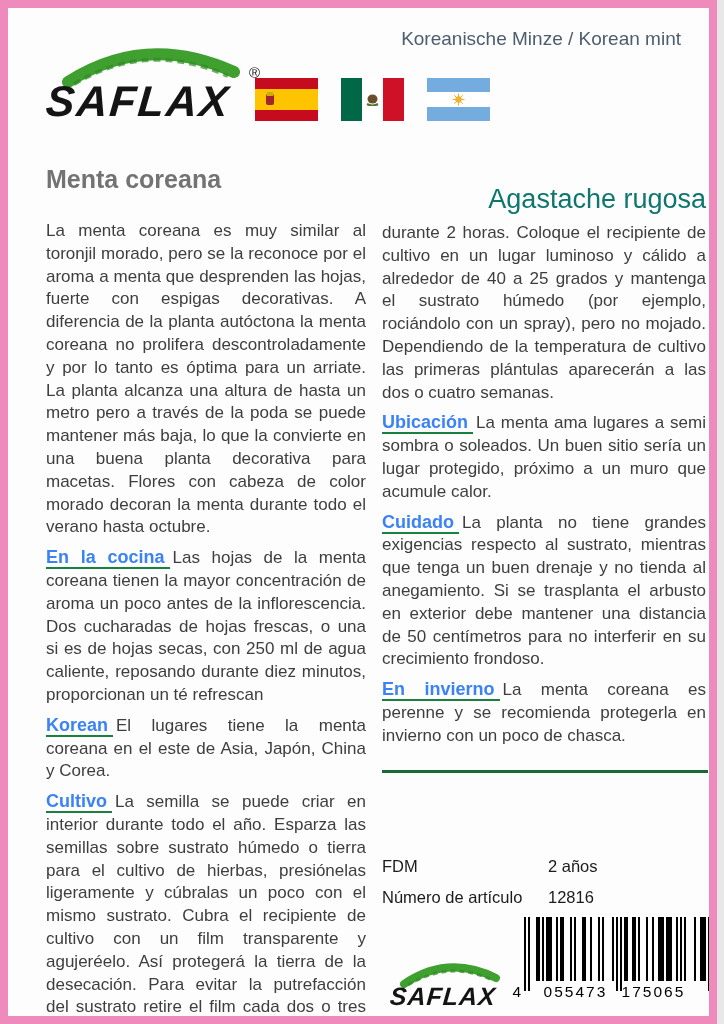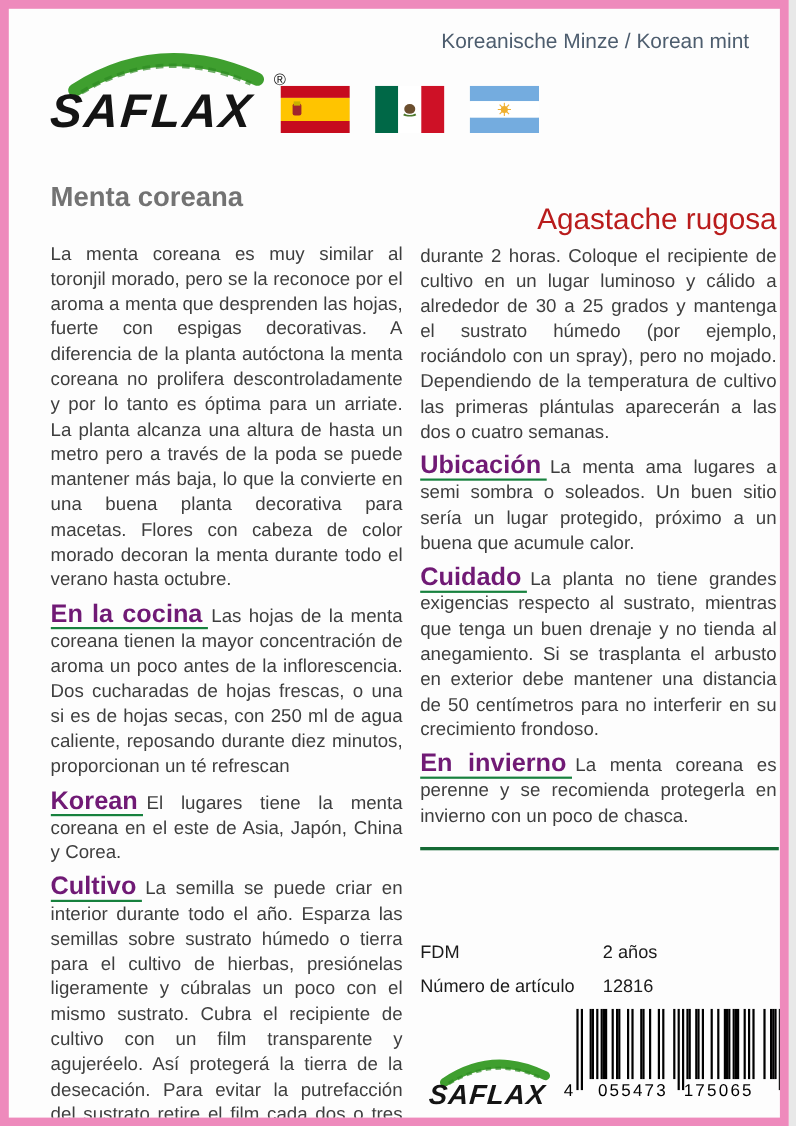--- a/index.html
+++ b/index.html
@@ -29,28 +29,28 @@
   .f-mx .v1{width:33.4%;background:#006847;} .f-mx .v2{width:33.2%;background:#ffffff;} .f-mx .v3{width:33.4%;background:#ce1126;}
   .f-ar{ display:flex; flex-direction:column; }
   .f-ar .s1{height:33.4%;background:#74acdf;} .f-ar .s2{height:33.2%;background:#ffffff;} .f-ar .s3{height:33.4%;background:#74acdf;}
   
   .col-left{ position:absolute; left:38px; top:152px; width:320px; height:860px; overflow:hidden; }
   .col-right{ position:absolute; left:374px; top:152px; width:324px; }
   .title-es{
     font-size:25px; font-weight:700; color:#737373; margin:4px 0 26px; line-height:30px;
   }
   .title-latin{
-    font-size:27px; font-weight:400; color:#b91c1c; text-align:right; margin:24px 0 8px; line-height:30px;
+    font-size:27px; font-weight:400; color:#0f766e; text-align:right; margin:24px 0 8px; line-height:30px;
   }
   p.body{
     font-size:17px; line-height:22.8px; text-align:justify; margin:0 0 7px;
     color:#3e3e3e; hyphens:auto; -webkit-hyphens:auto;
   }
   .sec-head{
-    color:#701a75; font-weight:700; font-size:23px;
+    color:#3b82f6; font-weight:700; font-size:18px;
     border-bottom:2.5px solid #17813e; padding-right:5px; margin-right:3px;
   }
   
   .footer{ position:absolute; left:374px; top:762px; width:326px; }
   .footer-rule{ height:3px; background:#156a35; }
   .info{ margin-top:78px; font-size:16.5px; color:#1b1b1b; }
   .info-row{ display:flex; line-height:31px; }
   .info-label{ width:166px; }
   .bottom-row{ display:flex; align-items:flex-end; margin-top:4px; }
   .logo-small{ position:relative; width:122px; margin-left:6px; }
@@ -115,22 +115,22 @@
   <div class="col-left" lang="es">
     <h1 class="title-es">Menta coreana</h1>
     <p class="body">La menta coreana es muy similar al toronjil morado, pero se la reconoce por el aroma a menta que desprenden las hojas, fuerte con espigas decorativas. A diferencia de la planta autóctona la menta coreana no prolifera descontroladamente y por lo tanto es óptima para un arriate. La planta alcanza una altura de hasta un metro pero a través de la poda se puede mantener más baja, lo que la convierte en una buena planta decorativa para macetas. Flores con cabeza de color morado decoran la menta durante todo el verano hasta octubre.</p>
     <p class="body"><span class="sec-head">En la cocina</span><span>Las hojas de la menta coreana tienen la mayor concentración de aroma un poco antes de la inflorescencia. Dos cucharadas de hojas frescas, o una si es de hojas secas, con 250 ml de agua caliente, reposando durante diez minutos, proporcionan un té refrescan</span></p>
     <p class="body"><span class="sec-head">Korean</span><span>El lugares tiene la menta coreana en el este de Asia, Japón, China y Corea.</span></p>
     <p class="body"><span class="sec-head">Cultivo</span><span>La semilla se puede criar en interior durante todo el año. Esparza las semillas sobre sustrato húmedo o tierra para el cultivo de hierbas, presiónelas ligeramente y cúbralas un poco con el mismo sustrato. Cubra el recipiente de cultivo con un film transparente y agujeréelo. Así protegerá la tierra de la desecación. Para evitar la putrefacción del sustrato retire el film cada dos o tres días</span></p>
   </div>
 
   <div class="col-right" lang="es">
     <h2 class="title-latin">Agastache rugosa</h2>
-    <p class="body">durante 2 horas. Coloque el recipiente de cultivo en un lugar luminoso y cálido a alrededor de 30 a 25 grados y mantenga el sustrato húmedo (por ejemplo, rociándolo con un spray), pero no mojado. Dependiendo de la temperatura de cultivo las primeras plántulas aparecerán a las dos o cuatro semanas.</p>
-    <p class="body"><span class="sec-head">Ubicación</span><span>La menta ama lugares a semi sombra o soleados. Un buen sitio sería un lugar protegido, próximo a un buena que acumule calor.</span></p>
+    <p class="body">durante 2 horas. Coloque el recipiente de cultivo en un lugar luminoso y cálido a alrededor de 40 a 25 grados y mantenga el sustrato húmedo (por ejemplo, rociándolo con un spray), pero no mojado. Dependiendo de la temperatura de cultivo las primeras plántulas aparecerán a las dos o cuatro semanas.</p>
+    <p class="body"><span class="sec-head">Ubicación</span><span>La menta ama lugares a semi sombra o soleados. Un buen sitio sería un lugar protegido, próximo a un muro que acumule calor.</span></p>
     <p class="body"><span class="sec-head">Cuidado</span><span>La planta no tiene grandes exigencias respecto al sustrato, mientras que tenga un buen drenaje y no tienda al anegamiento. Si se trasplanta el arbusto en exterior debe mantener una distancia de 50 centímetros para no interferir en su crecimiento frondoso.</span></p>
     <p class="body"><span class="sec-head">En invierno</span><span>La menta coreana es perenne y se recomienda protegerla en invierno con un poco de chasca.</span></p>
   </div>
 
   <div class="footer">
     <div class="footer-rule"></div>
     <div class="info">
       <div class="info-row">
         <span class="info-label">FDM</span>
         <span class="info-value">2 años</span>

